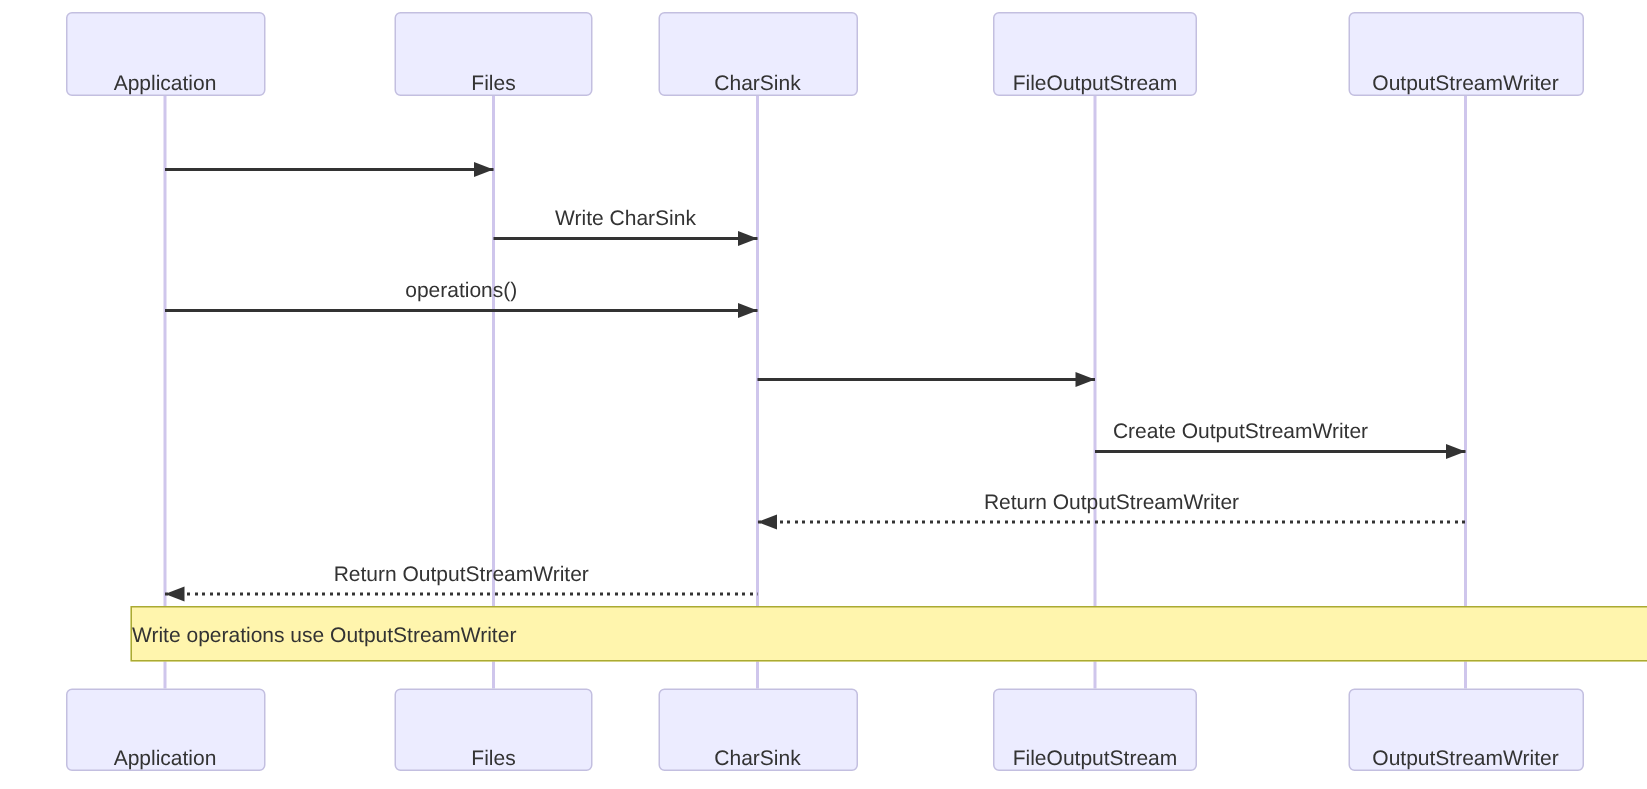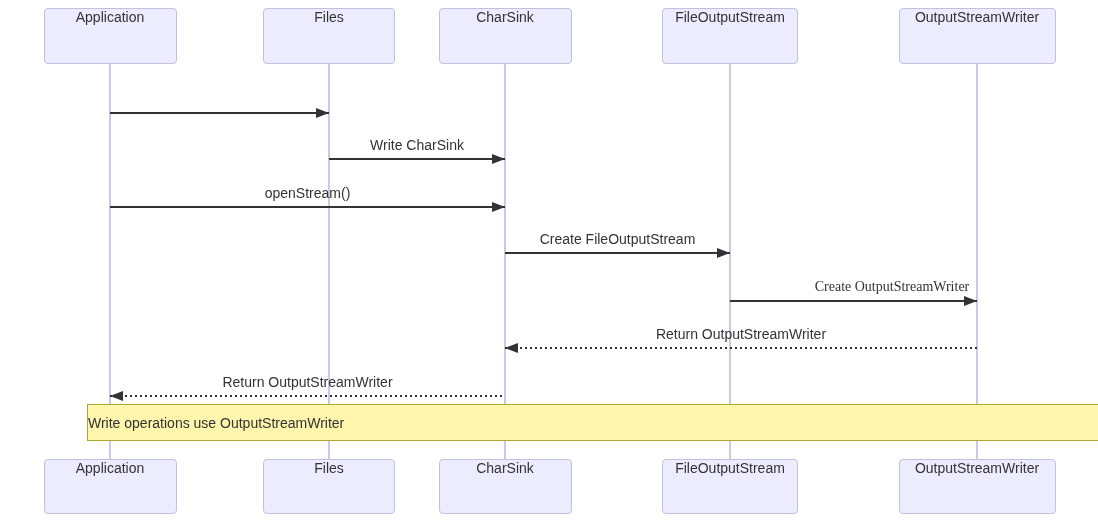--- a/index.html
+++ b/index.html
@@ -15,21 +15,21 @@
     background: #ffffff;
     overflow: hidden;
   }
   .actor-box {
     position: absolute;
     box-sizing: border-box;
     background: var(--actor-fill, #ECECFF);
     border: 1px solid var(--actor-border, #c3bfe0);
     border-radius: 4px;
     display: flex;
-    align-items: flex-start;
+    align-items: flex-end;
     justify-content: center;
     font-size: 14px;
     color: var(--text-color, #333333);
   }
   .lifeline {
     position: absolute;
     width: 1.5px;
     background: var(--lifeline-color, #cfc6ec);
   }
   .msg-line {
@@ -114,27 +114,26 @@
       <span>OutputStreamWriter</span>
     </div>
     <div class="actor-box" style="left: 898.5px; top: 459px; width: 157px; height: 55px;">
       <span>OutputStreamWriter</span>
     </div>
     <div class="msg-line" style="left: 110px; top: 112.25px; width: 219px;"></div>
     <div class="arrowhead right" style="left: 316px; top: 107.5px;"></div>
     <div class="msg-label" style="left: 417px; top: 137px;">Write CharSink</div>
     <div class="msg-line" style="left: 329px; top: 158.25px; width: 176px;"></div>
     <div class="arrowhead right" style="left: 492px; top: 153.5px;"></div>
-    <div class="msg-label" style="left: 307.5px; top: 185px;">openStream()</div>
+    <div class="msg-label" style="left: 307.5px; top: 185px;">operations()</div>
     <div class="msg-line" style="left: 110px; top: 206.25px; width: 395px;"></div>
     <div class="arrowhead right" style="left: 492px; top: 201.5px;"></div>
-    <div class="msg-label" style="left: 617.5px; top: 231px;">Create FileOutputStream</div>
     <div class="msg-line" style="left: 505px; top: 252.25px; width: 225px;"></div>
     <div class="arrowhead right" style="left: 717px; top: 247.5px;"></div>
-    <div class="msg-label" style="left: 892px; top: 279px; font-family: Liberation Serif, serif;">Create OutputStreamWriter</div>
+    <div class="msg-label" style="left: 827px; top: 279px;">Create OutputStreamWriter</div>
     <div class="msg-line" style="left: 730px; top: 300.25px; width: 247px;"></div>
     <div class="arrowhead right" style="left: 964px; top: 295.5px;"></div>
     <div class="msg-label" style="left: 741px; top: 326px;">Return OutputStreamWriter</div>
     <div class="msg-line dashed" style="left: 505px; top: 347.25px; width: 472px;"></div>
     <div class="arrowhead left" style="left: 505px; top: 342.5px;"></div>
     <div class="msg-label" style="left: 307.5px; top: 374px;">Return OutputStreamWriter</div>
     <div class="msg-line dashed" style="left: 110px; top: 395.25px; width: 395px;"></div>
     <div class="arrowhead left" style="left: 110px; top: 390.5px;"></div>
   </div>
 

